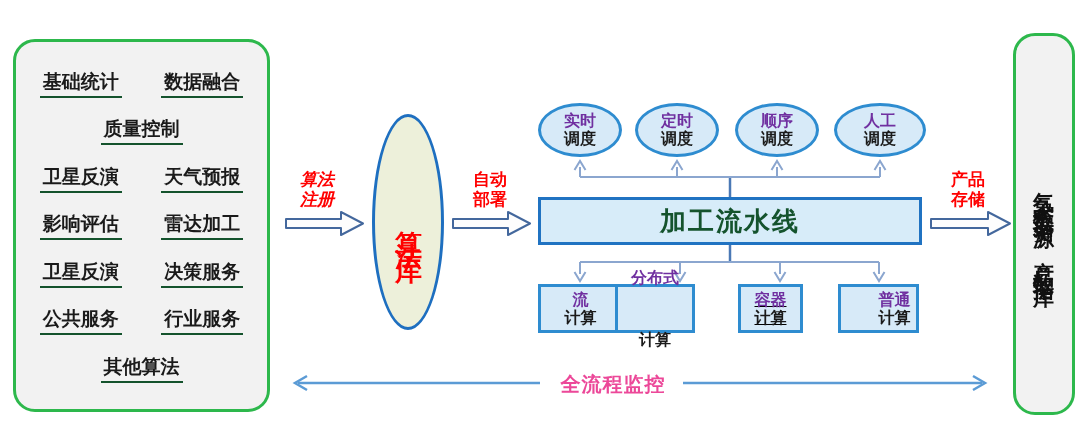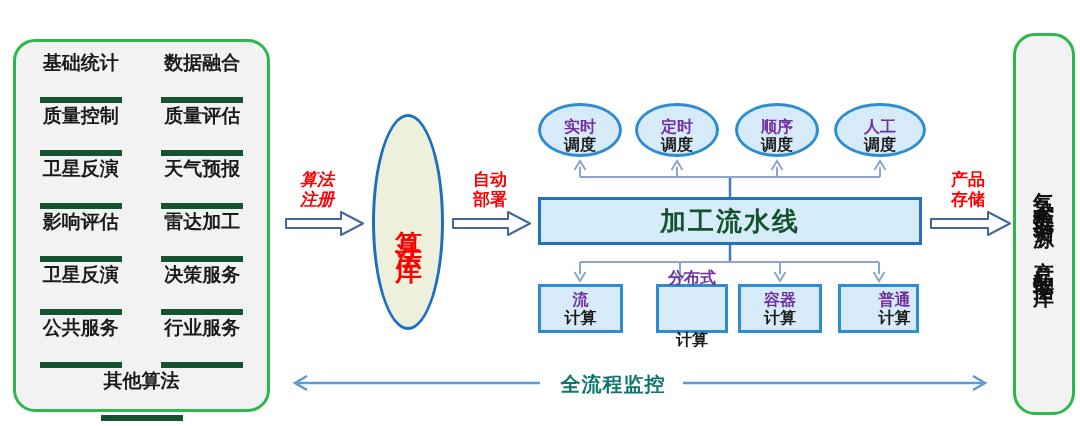--- a/index.html
+++ b/index.html
@@ -6,21 +6,21 @@
   body { background:#fff; font-family:"Liberation Sans","DejaVu Sans",sans-serif; }
   #stage { position:relative; width:1080px; height:426px; background:#ffffff; overflow:hidden; font-weight:bold; }
 
   
   .green-panel { position:absolute; background:#f2f2f2; border:3px solid #2db84c; border-radius:22px; }
   #algo-panel { left:13px; top:39px; width:257px; height:373px;
     display:flex; flex-direction:column; justify-content:space-evenly; padding:8px 4px; }
   .algo-row { display:flex; width:100%; }
   .algo-cell { flex:1; text-align:center; }
   .algo-item { display:inline-block; font-size:19px; color:#1a1a1a;
-    border-bottom:6px solid #14532d; padding:0 3px 21px; white-space:nowrap; }
+    border-bottom:2px solid #14532d; padding:0 3px 1px; white-space:nowrap; }
   #output-panel { left:1013px; top:33px; width:62px; height:382px;
     display:flex; align-items:center; justify-content:center; }
   .vtext-black { writing-mode:vertical-rl; font-size:21px; color:#111;
     letter-spacing:6px; line-height:1; }
 
   
   .flow-label { position:absolute; width:64px; text-align:center;
     font-size:17px; line-height:1.2; color:#ff0000; }
 
   
@@ -35,37 +35,37 @@
 
   
   #pipeline { position:absolute; left:538px; top:197px; width:384px; height:48px;
     background:#d7ecf9; border:3px solid #2073c2;
     display:flex; align-items:center; justify-content:center;
     font-size:26px; letter-spacing:2px; color:#14532d; }
 
   
   .sched { position:absolute; top:103px; height:54px;
     background:#d7eaf8; border:3px solid #2e8cd0; border-radius:50%;
-    display:flex; flex-direction:column; align-items:center; justify-content:flex-end;
+    display:flex; flex-direction:column; align-items:center; justify-content:center;
     font-size:16px; line-height:1.12; text-align:center; }
   .sched .t, .comp .t { color:#7030a0; }
   .sched .s, .comp .s { color:#1a1a1a; }
 
   
   .comp { position:absolute; top:284px; height:49px;
     background:#d7eaf8; border:3px solid #2e8cd0;
     display:flex; flex-direction:column; align-items:center; justify-content:center;
     font-size:16px; line-height:1.12; text-align:center; }
 
   
   #connectors { position:absolute; left:0; top:0; width:1080px; height:426px; pointer-events:none; }
 
   
   #monitor-label { position:absolute; left:553px; top:371px; width:120px;
-    text-align:center; font-size:20px; letter-spacing:1px; color:#0f766e; }
+    text-align:center; font-size:20px; letter-spacing:1px; color:#ec4899; }
 </style>
 </head>
 <body>
 
 <div id="stage">
 
   <svg id="connectors" viewBox="0 0 1080 426">
 
     <g stroke="#8ba6cf" stroke-width="2" fill="none">
       <line x1="730" y1="197" x2="730" y2="177" stroke="#4a78b5" stroke-width="2.5"></line>
@@ -101,21 +101,20 @@
     </g>
   </svg>
 
   <div id="algo-panel" class="green-panel">
     <div class="algo-row">
       <span class="algo-cell"><span class="algo-item">基础统计</span></span>
       <span class="algo-cell"><span class="algo-item">数据融合</span></span>
     </div>
     <div class="algo-row">
       <span class="algo-cell"><span class="algo-item">质量控制</span></span>
-      <span class="algo-cell"><span class="algo-item">质量评估</span></span>
     </div>
     <div class="algo-row">
       <span class="algo-cell"><span class="algo-item">卫星反演</span></span>
       <span class="algo-cell"><span class="algo-item">天气预报</span></span>
     </div>
     <div class="algo-row">
       <span class="algo-cell"><span class="algo-item">影响评估</span></span>
       <span class="algo-cell"><span class="algo-item">雷达加工</span></span>
     </div>
     <div class="algo-row">
@@ -169,25 +168,25 @@
   </div>
   <div class="sched" style="left:834px; width:92px;">
     <span class="t">人工</span>
     <span class="s">调度</span>
   </div>
 
   <div class="comp" style="left:538px; width:85px;">
     <span class="t">流</span>
     <span class="s">计算</span>
   </div>
-  <div class="comp" style="left:656px; width:72px;gap:44px;">
+  <div class="comp" style="left:615px; width:80px;gap:44px;">
     <span class="t">分布式</span>
     <span class="s">计算</span>
   </div>
-  <div class="comp" style="left:738px; width:84px;">
+  <div class="comp" style="left:738px; width:65px;text-decoration:underline;">
     <span class="t">容器</span>
     <span class="s">计算</span>
   </div>
   <div class="comp" style="left:838px; width:81px;padding-left:32px;">
     <span class="t">普通</span>
     <span class="s">计算</span>
   </div>
 
   <div class="flow-label" style="left:936px; top:170px;">
     <div>产品</div>

